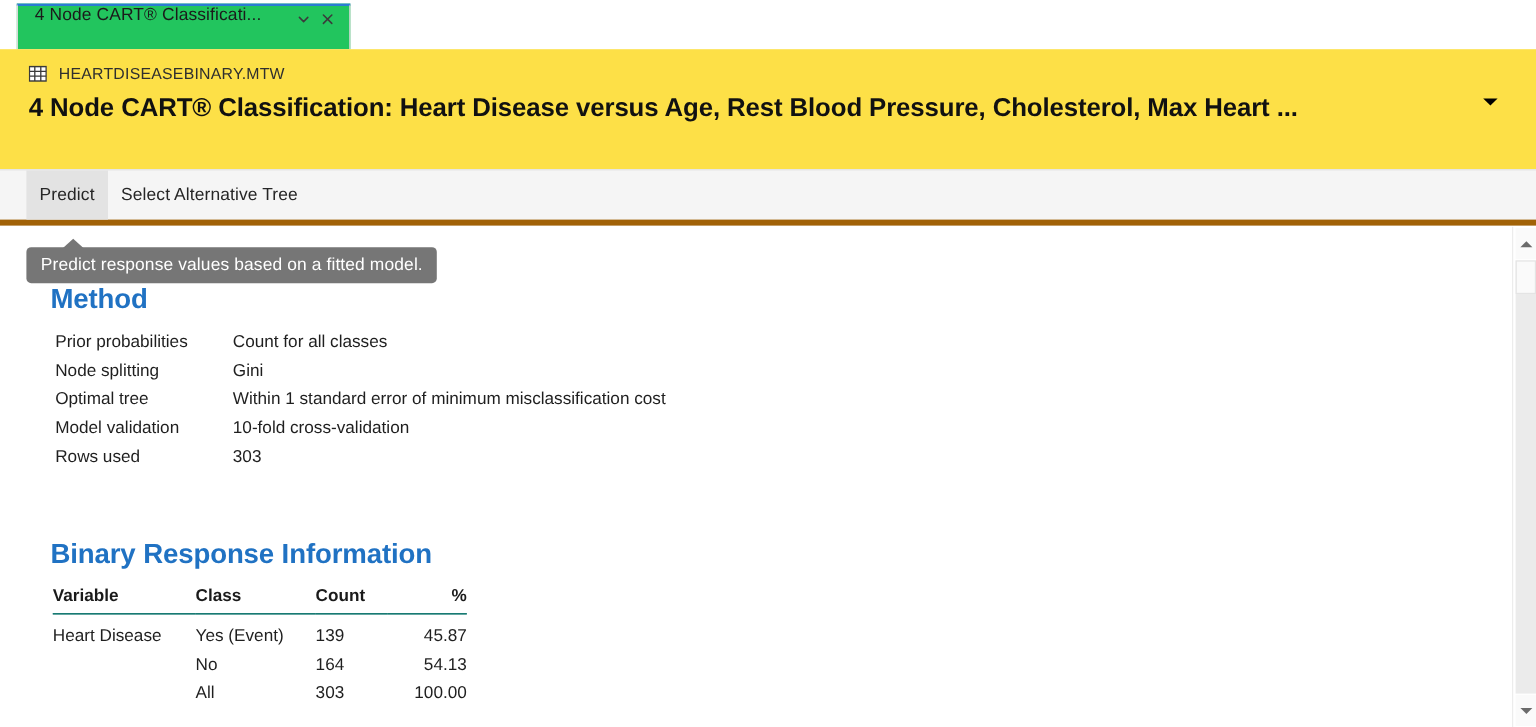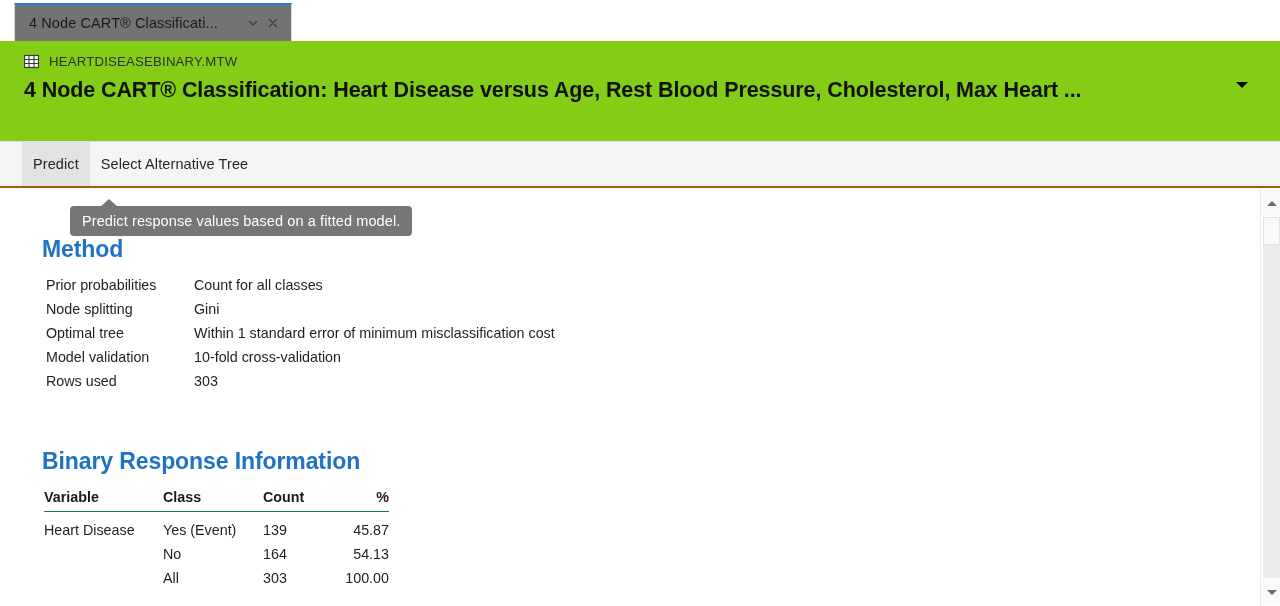--- a/index.html
+++ b/index.html
@@ -16,26 +16,26 @@
   .tabstrip {
     position: absolute;
     left: 0; top: 0;
     width: 1280px; height: 41px;
     background: #ffffff;
   }
   .tab {
     position: absolute;
     left: 14px; top: 3px;
     width: 278px; height: 38px;
-    background: #737373;
+    background: #22c55e;
     border: 1px solid #d9d9d9;
     border-top: 2px solid #2b7cd3;
     border-bottom: none;
     display: flex;
-    align-items: center;
+    align-items: flex-start;
     padding: 0 8px 0 14px;
   }
   .tab-title {
     font-size: 14.5px;
     color: #1b1b1b;
     letter-spacing: .1px;
     white-space: nowrap;
     overflow: hidden;
     flex: 1;
   }
@@ -45,21 +45,21 @@
     color: #3b3b3b;
     flex: 0 0 auto;
   }
   .tab-icon-btn svg { display: block; }
 
   
   .header {
     position: absolute;
     left: 0; top: 41px;
     width: 1280px; height: 100px;
-    background: #84cc16;
+    background: #fde047;
   }
   .worksheet-row {
     position: absolute;
     left: 24px; top: 13px;
     display: flex;
     align-items: center;
     gap: 10px;
   }
   .ws-icon { width: 15px; height: 15px; display:block; }
   .worksheet-name {
@@ -91,21 +91,21 @@
     border-top: 6px solid #000000;
   }
 
   
   .commandbar {
     position: absolute;
     left: 0; top: 141px;
     width: 1280px; height: 47px;
     background: #f5f5f5;
     border-top: 1px solid #e2e2e2;
-    border-bottom: 2px solid #a16207;
+    border-bottom: 5px solid #a16207;
     display: flex;
     align-items: stretch;
     padding-left: 22px;
   }
   .cmd-item {
     display: flex;
     align-items: center;
     padding: 0 11px;
     font-size: 14.5px;
     color: #262626;
@@ -182,21 +182,20 @@
   .tooltip {
     position: absolute;
     left: 22px; top: 206px;
     height: 30px;
     background: #767676;
     border-radius: 4px;
     display: flex;
     align-items: center;
     padding: 0 12px;
     z-index: 50;
-    margin-left: 48px;
   }
   .tooltip-text {
     font-size: 14.5px;
     color: #ffffff;
     white-space: nowrap;
     letter-spacing: .1px;
   }
   .tooltip-arrow {
     position: absolute;
     left: 30px; top: -7px;

